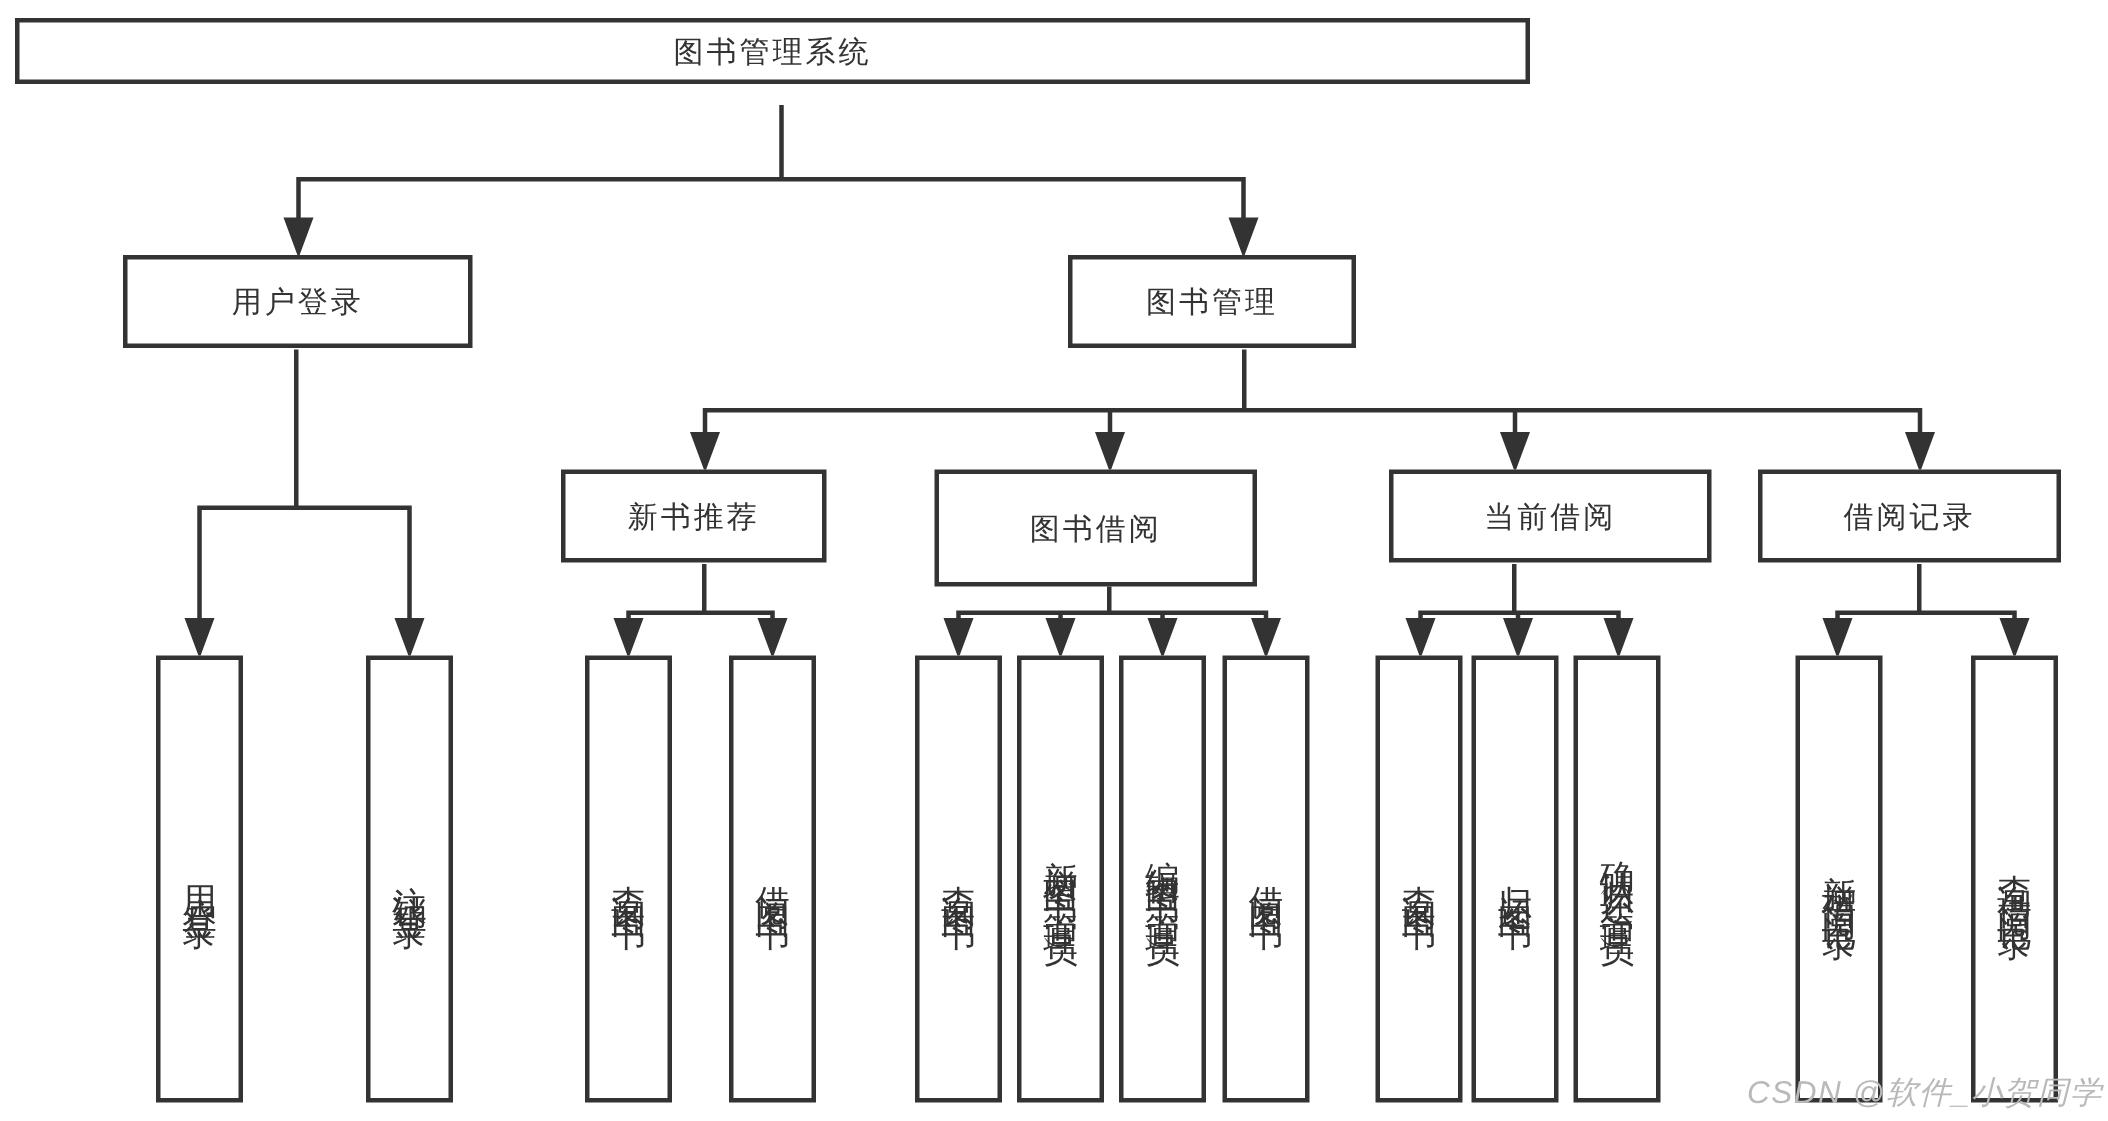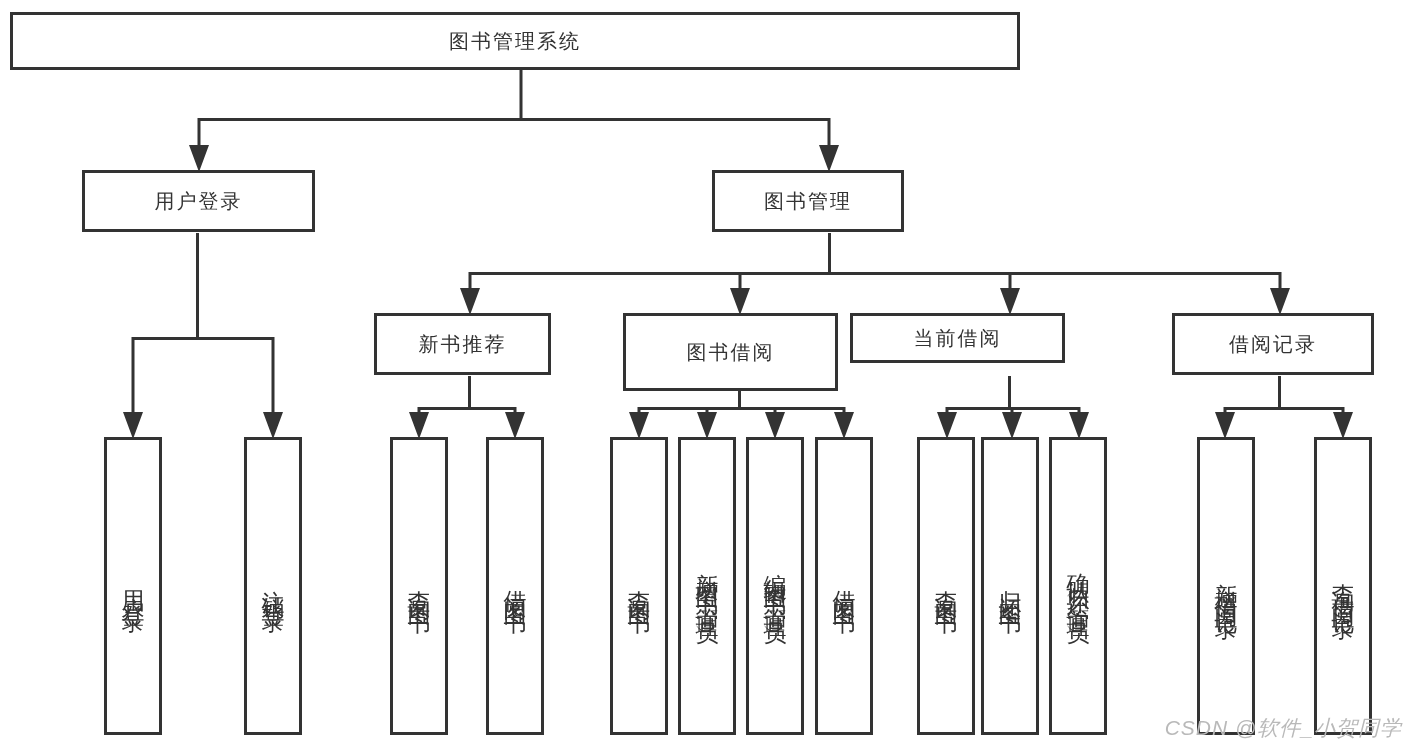--- a/index.html
+++ b/index.html
@@ -78,28 +78,28 @@
       M697 412 L717 412 L707 439 Z
       M765 412 L785 412 L775 439 Z
       M834 412 L854 412 L844 439 Z
       M937 412 L957 412 L947 439 Z
       M1002 412 L1022 412 L1012 439 Z
       M1069 412 L1089 412 L1079 439 Z
       M1215 412 L1235 412 L1225 439 Z
       M1333 412 L1353 412 L1343 439 Z"></path>
   </svg>
 
-  <div class="box" style="left:10px;top:12px;width:1010px;height:58px">图书管理系统</div>
+  <div class="box" style="left:10px;top:12px;width:1010px;height:44px">图书管理系统</div>
 
   <div class="box" style="left:82px;top:170px;width:233px;height:62px">用户登录</div>
   <div class="box" style="left:712px;top:170px;width:192px;height:62px">图书管理</div>
 
   <div class="box" style="left:374px;top:313px;width:177px;height:62px">新书推荐</div>
   <div class="box" style="left:623px;top:313px;width:215px;height:78px">图书借阅</div>
-  <div class="box" style="left:850px;top:313px;width:215px;height:50px">当前借阅</div>
+  <div class="box" style="left:926px;top:313px;width:215px;height:62px">当前借阅</div>
   <div class="box" style="left:1172px;top:313px;width:202px;height:62px">借阅记录</div>
 
   <div class="box box-v" style="left:104px;top:437px;width:58px;height:298px">用户登录</div>
   <div class="box box-v" style="left:244px;top:437px;width:58px;height:298px">注销登录</div>
 
   <div class="box box-v" style="left:390px;top:437px;width:58px;height:298px">查询图书</div>
   <div class="box box-v" style="left:486px;top:437px;width:58px;height:298px">借阅图书</div>
 
   <div class="box box-v" style="left:610px;top:437px;width:58px;height:298px">查询图书</div>
   <div class="box box-v" style="left:678px;top:437px;width:58px;height:298px">新增图书（管理员）</div>

